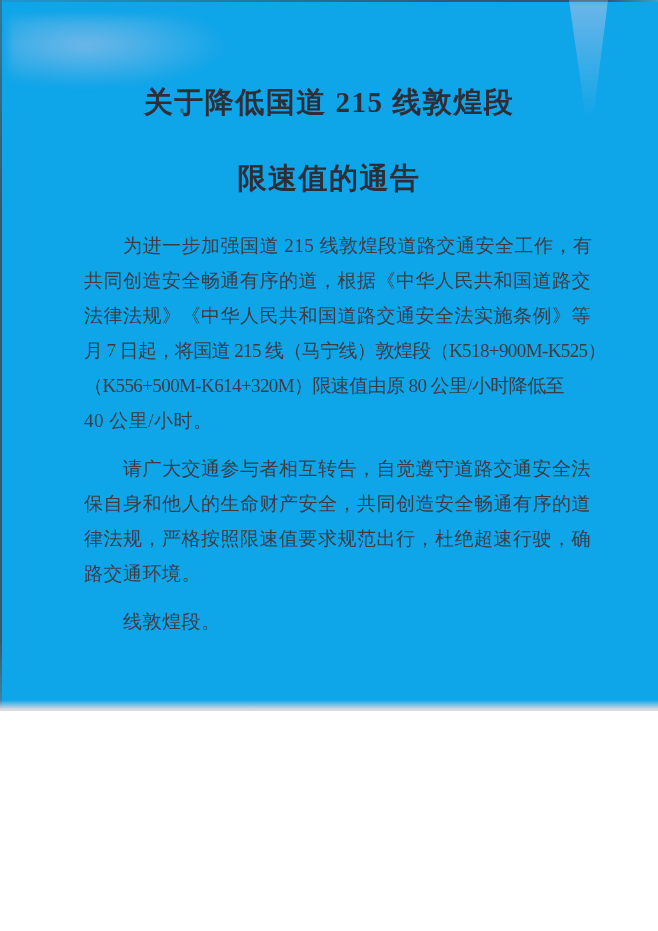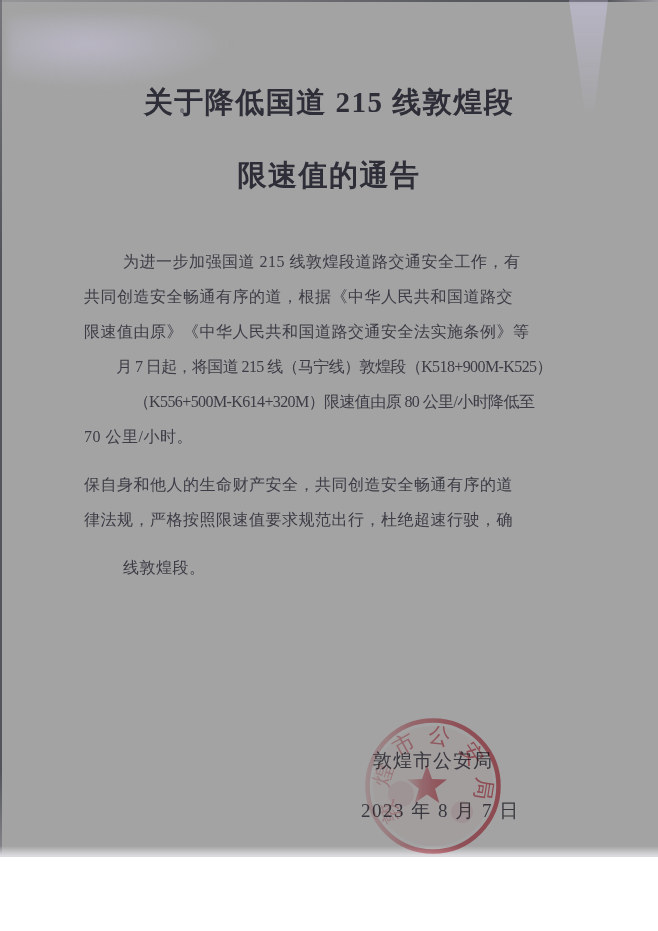--- a/index.html
+++ b/index.html
@@ -1,19 +1,19 @@
 <!DOCTYPE html>
 <html><head>
 <meta charset="utf-8">
 <style>
   html,body{margin:0;padding:0;background:#ffffff;}
   .page{
     position:relative;
-    width:658px;height:857px;
-    background:#a3a3a3;
+    width:658px;height:711px;
+    background:#0ea5e9;
     overflow:hidden;
     font-family:"Liberation Serif","DejaVu Serif",serif;
     color:#3c3c46;
   }
   
   .edge-left{position:absolute;left:0;top:0;width:2px;height:100%;
     background:linear-gradient(to bottom,rgba(82,82,92,.55),rgba(70,70,80,.85) 30%,rgba(70,70,80,.85) 90%,rgba(110,110,120,.5));}
   .edge-top{position:absolute;top:0;left:0;width:100%;height:2px;
     background:linear-gradient(to right,rgba(90,90,100,.18),rgba(62,62,72,.75) 70%,rgba(62,62,72,.8) 92%,rgba(150,150,160,.35));}
   .edge-bottom{position:absolute;bottom:0;left:0;width:100%;height:11px;
@@ -23,27 +23,27 @@
     filter:blur(4px);}
   .streak-tr{position:absolute;left:563px;top:0;width:50px;height:120px;
     background:linear-gradient(to bottom,rgba(206,200,232,.5),rgba(206,200,232,.22) 55%,rgba(206,200,232,0));
     clip-path:polygon(12% 0,90% 0,60% 100%,46% 100%);
     filter:blur(3px);}
   .title-dot{position:absolute;left:180px;top:108px;width:4px;height:5px;border-radius:50%;
     background:#4b4b55;opacity:.55;}
   
   .title-block{position:absolute;top:72px;left:0;width:658px;text-align:center;
     font-size:29px;font-weight:bold;line-height:60px;letter-spacing:1.5px;color:#2e2e38;}
-  .title-block .t2{margin-top:16px;font-family:Liberation Mono, monospace;}
+  .title-block .t2{margin-top:16px;}
   
-  .body-block{position:absolute;top:244px;left:84px;width:500px;font-size:16px;line-height:35px;}
+  .body-block{position:absolute;top:228px;left:84px;width:500px;font-size:19px;line-height:35px;}
   .para{margin:0 0 13px 0;}
   .line{white-space:nowrap;letter-spacing:.5px;}
   .indent{padding-left:39px;}
-  .tight{letter-spacing:-.6px;text-align:center;}
+  .tight{letter-spacing:-.6px;}
   
   .signature{position:absolute;top:748px;left:373px;font-size:19px;letter-spacing:1px;color:#38383f;}
   .date{position:absolute;top:798px;left:361px;font-size:19px;letter-spacing:1.5px;color:#38383f;}
   
   .seal{position:absolute;left:363px;top:716px;width:140px;height:140px;
     mix-blend-mode:multiply;opacity:.92;}
 </style>
 </head>
 <body>
 
@@ -58,28 +58,30 @@
 
   <div class="title-block">
     <div class="t1">关于降低国道 215 线敦煌段</div>
     <div class="t2">限速值的通告</div>
   </div>
 
   <div class="body-block">
     <div class="para">
       <div class="line indent">为进一步加强国道 215 线敦煌段道路交通安全工作，有</div>
       <div class="line">共同创造安全畅通有序的道，根据《中华人民共和国道路交</div>
-      <div class="line">限速值由原》《中华人民共和国道路交通安全法实施条例》等</div>
+      <div class="line">法律法规》《中华人民共和国道路交通安全法实施条例》等</div>
       <div class="line tight">月 7 日起，将国道 215 线（马宁线）敦煌段（K518+900M-K525）</div>
       <div class="line tight">（K556+500M-K614+320M）限速值由原 80 公里/小时降低至</div>
-      <div class="line">70 公里/小时。</div>
+      <div class="line">40 公里/小时。</div>
     </div>
     <div class="para">
+      <div class="line indent">请广大交通参与者相互转告，自觉遵守道路交通安全法</div>
       <div class="line">保自身和他人的生命财产安全，共同创造安全畅通有序的道</div>
       <div class="line">律法规，严格按照限速值要求规范出行，杜绝超速行驶，确</div>
+      <div class="line">路交通环境。</div>
     </div>
     <div class="para">
       <div class="line indent">线敦煌段。</div>
     </div>
   </div>
 
   <div class="signature">敦煌市公安局</div>
   <div class="date">2023 年 8 月 7 日</div>
 
   <svg class="seal" viewBox="0 0 140 140" xmlns="http://www.w3.org/2000/svg">

